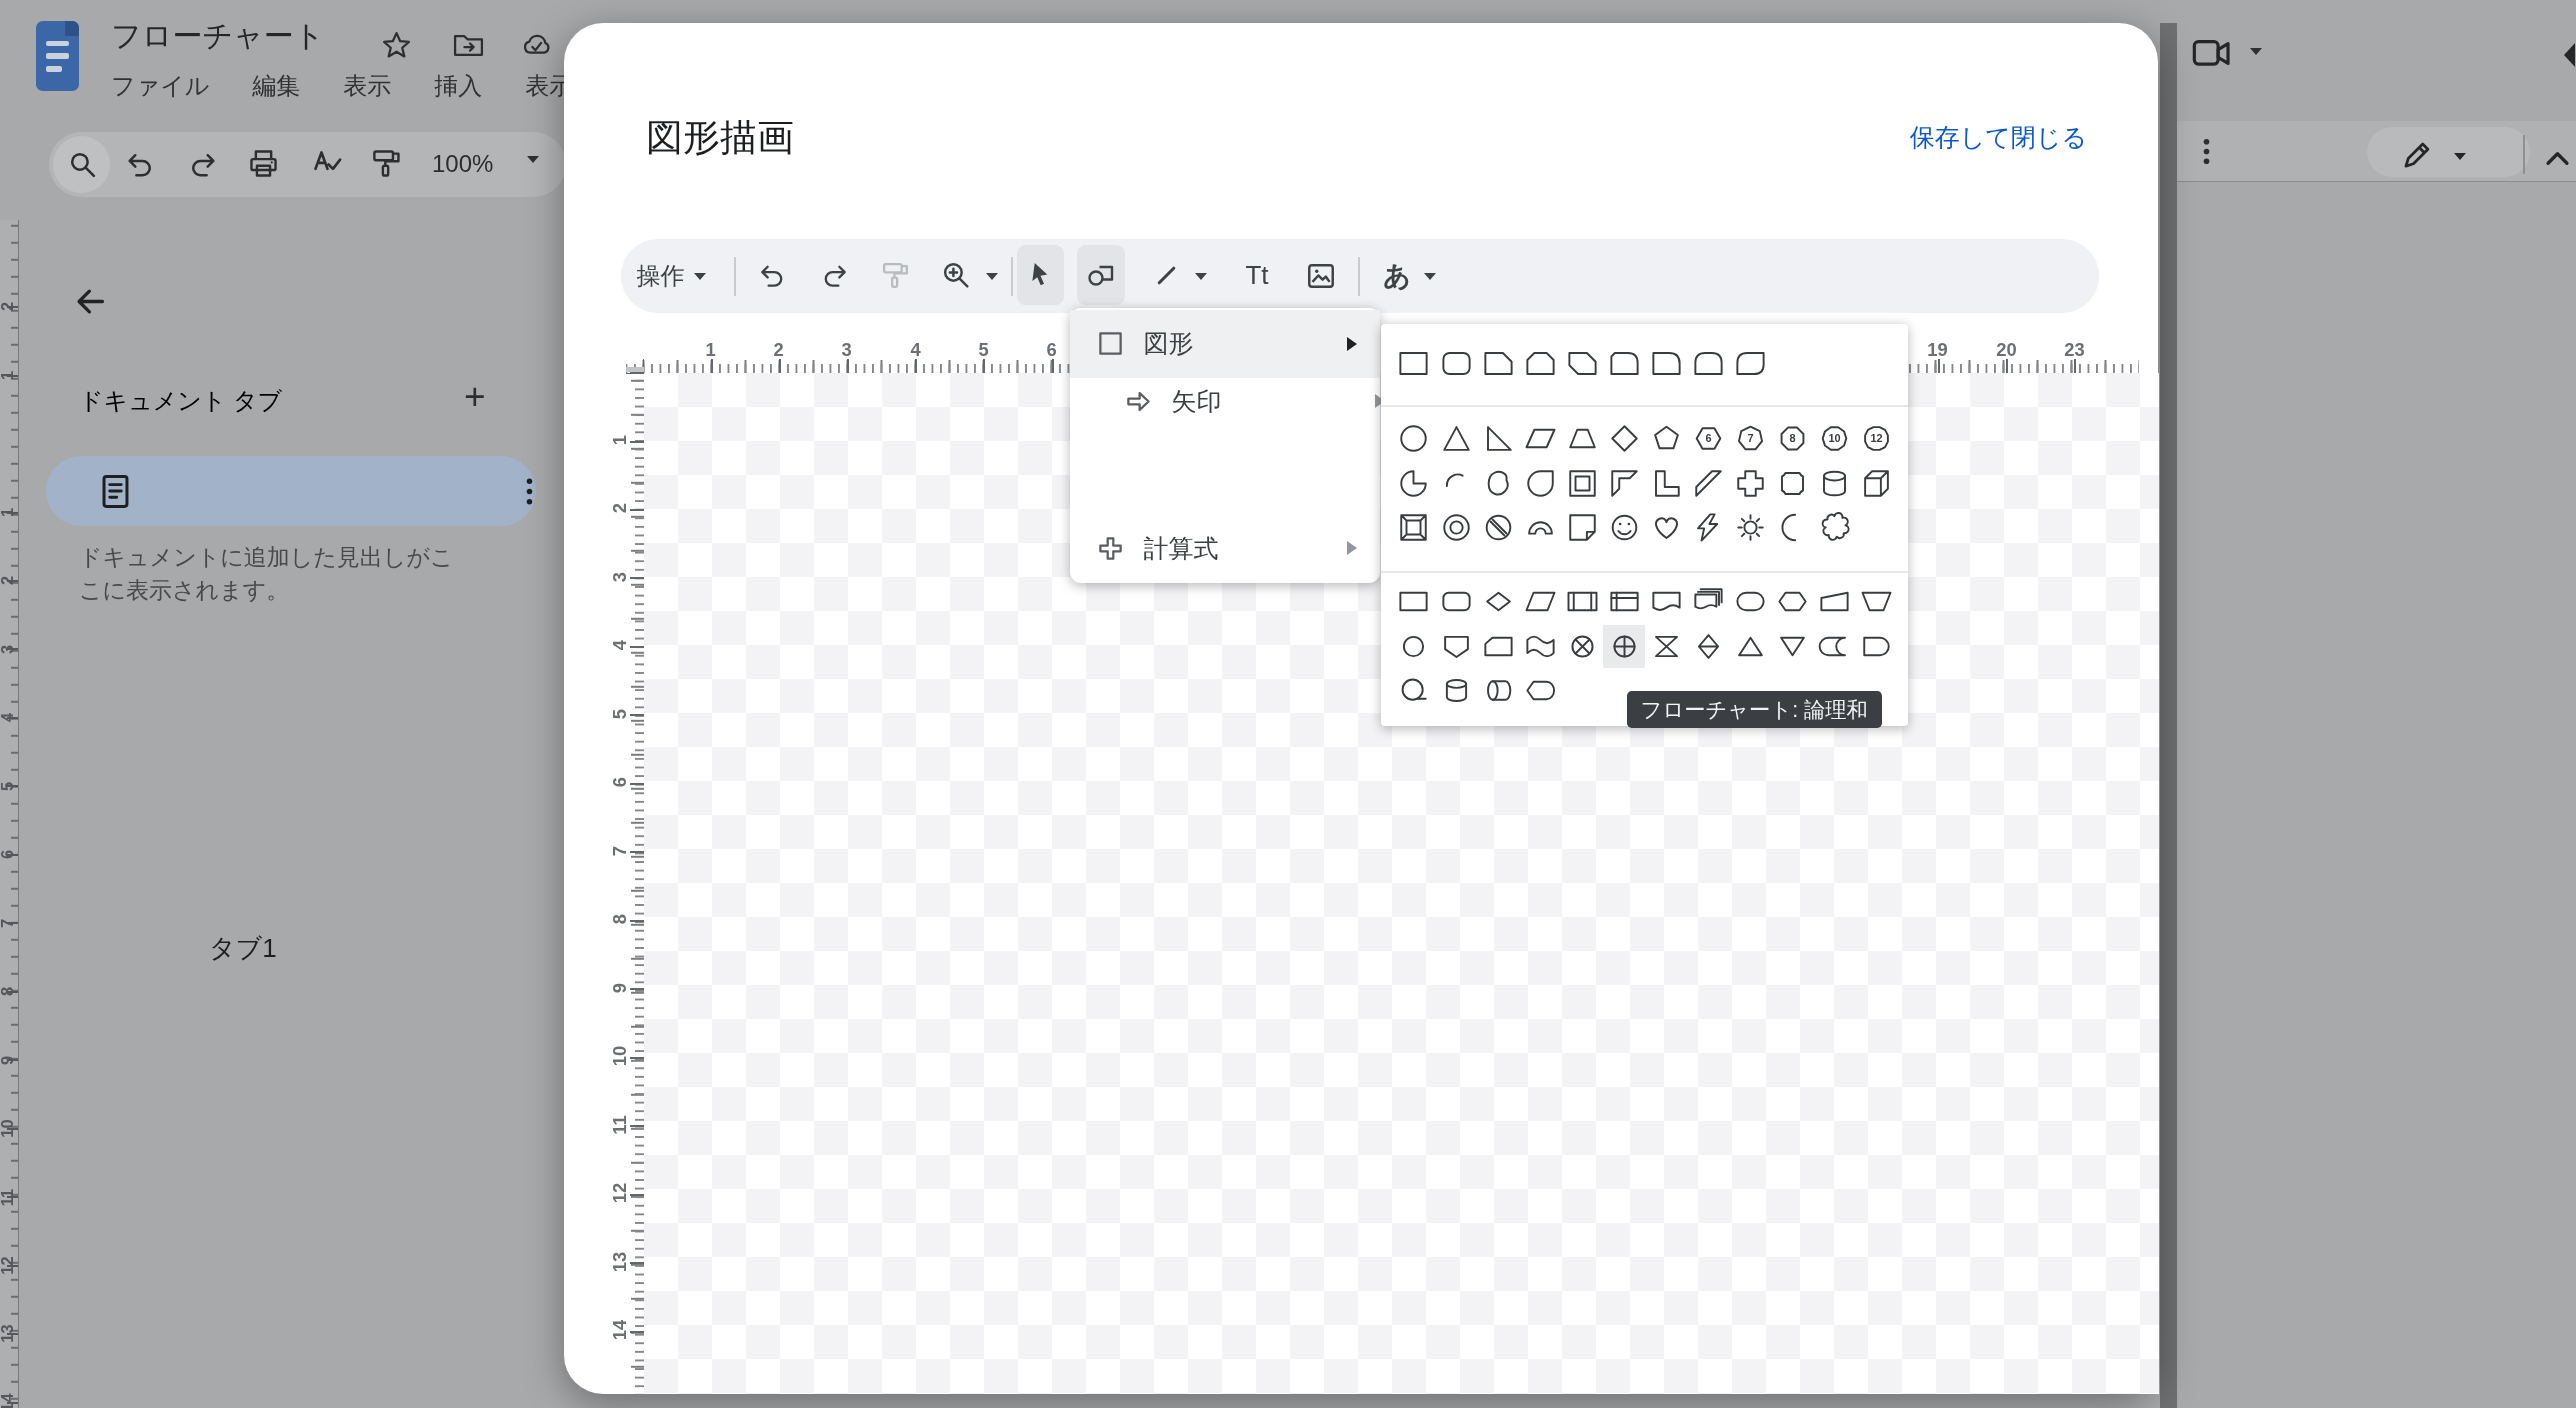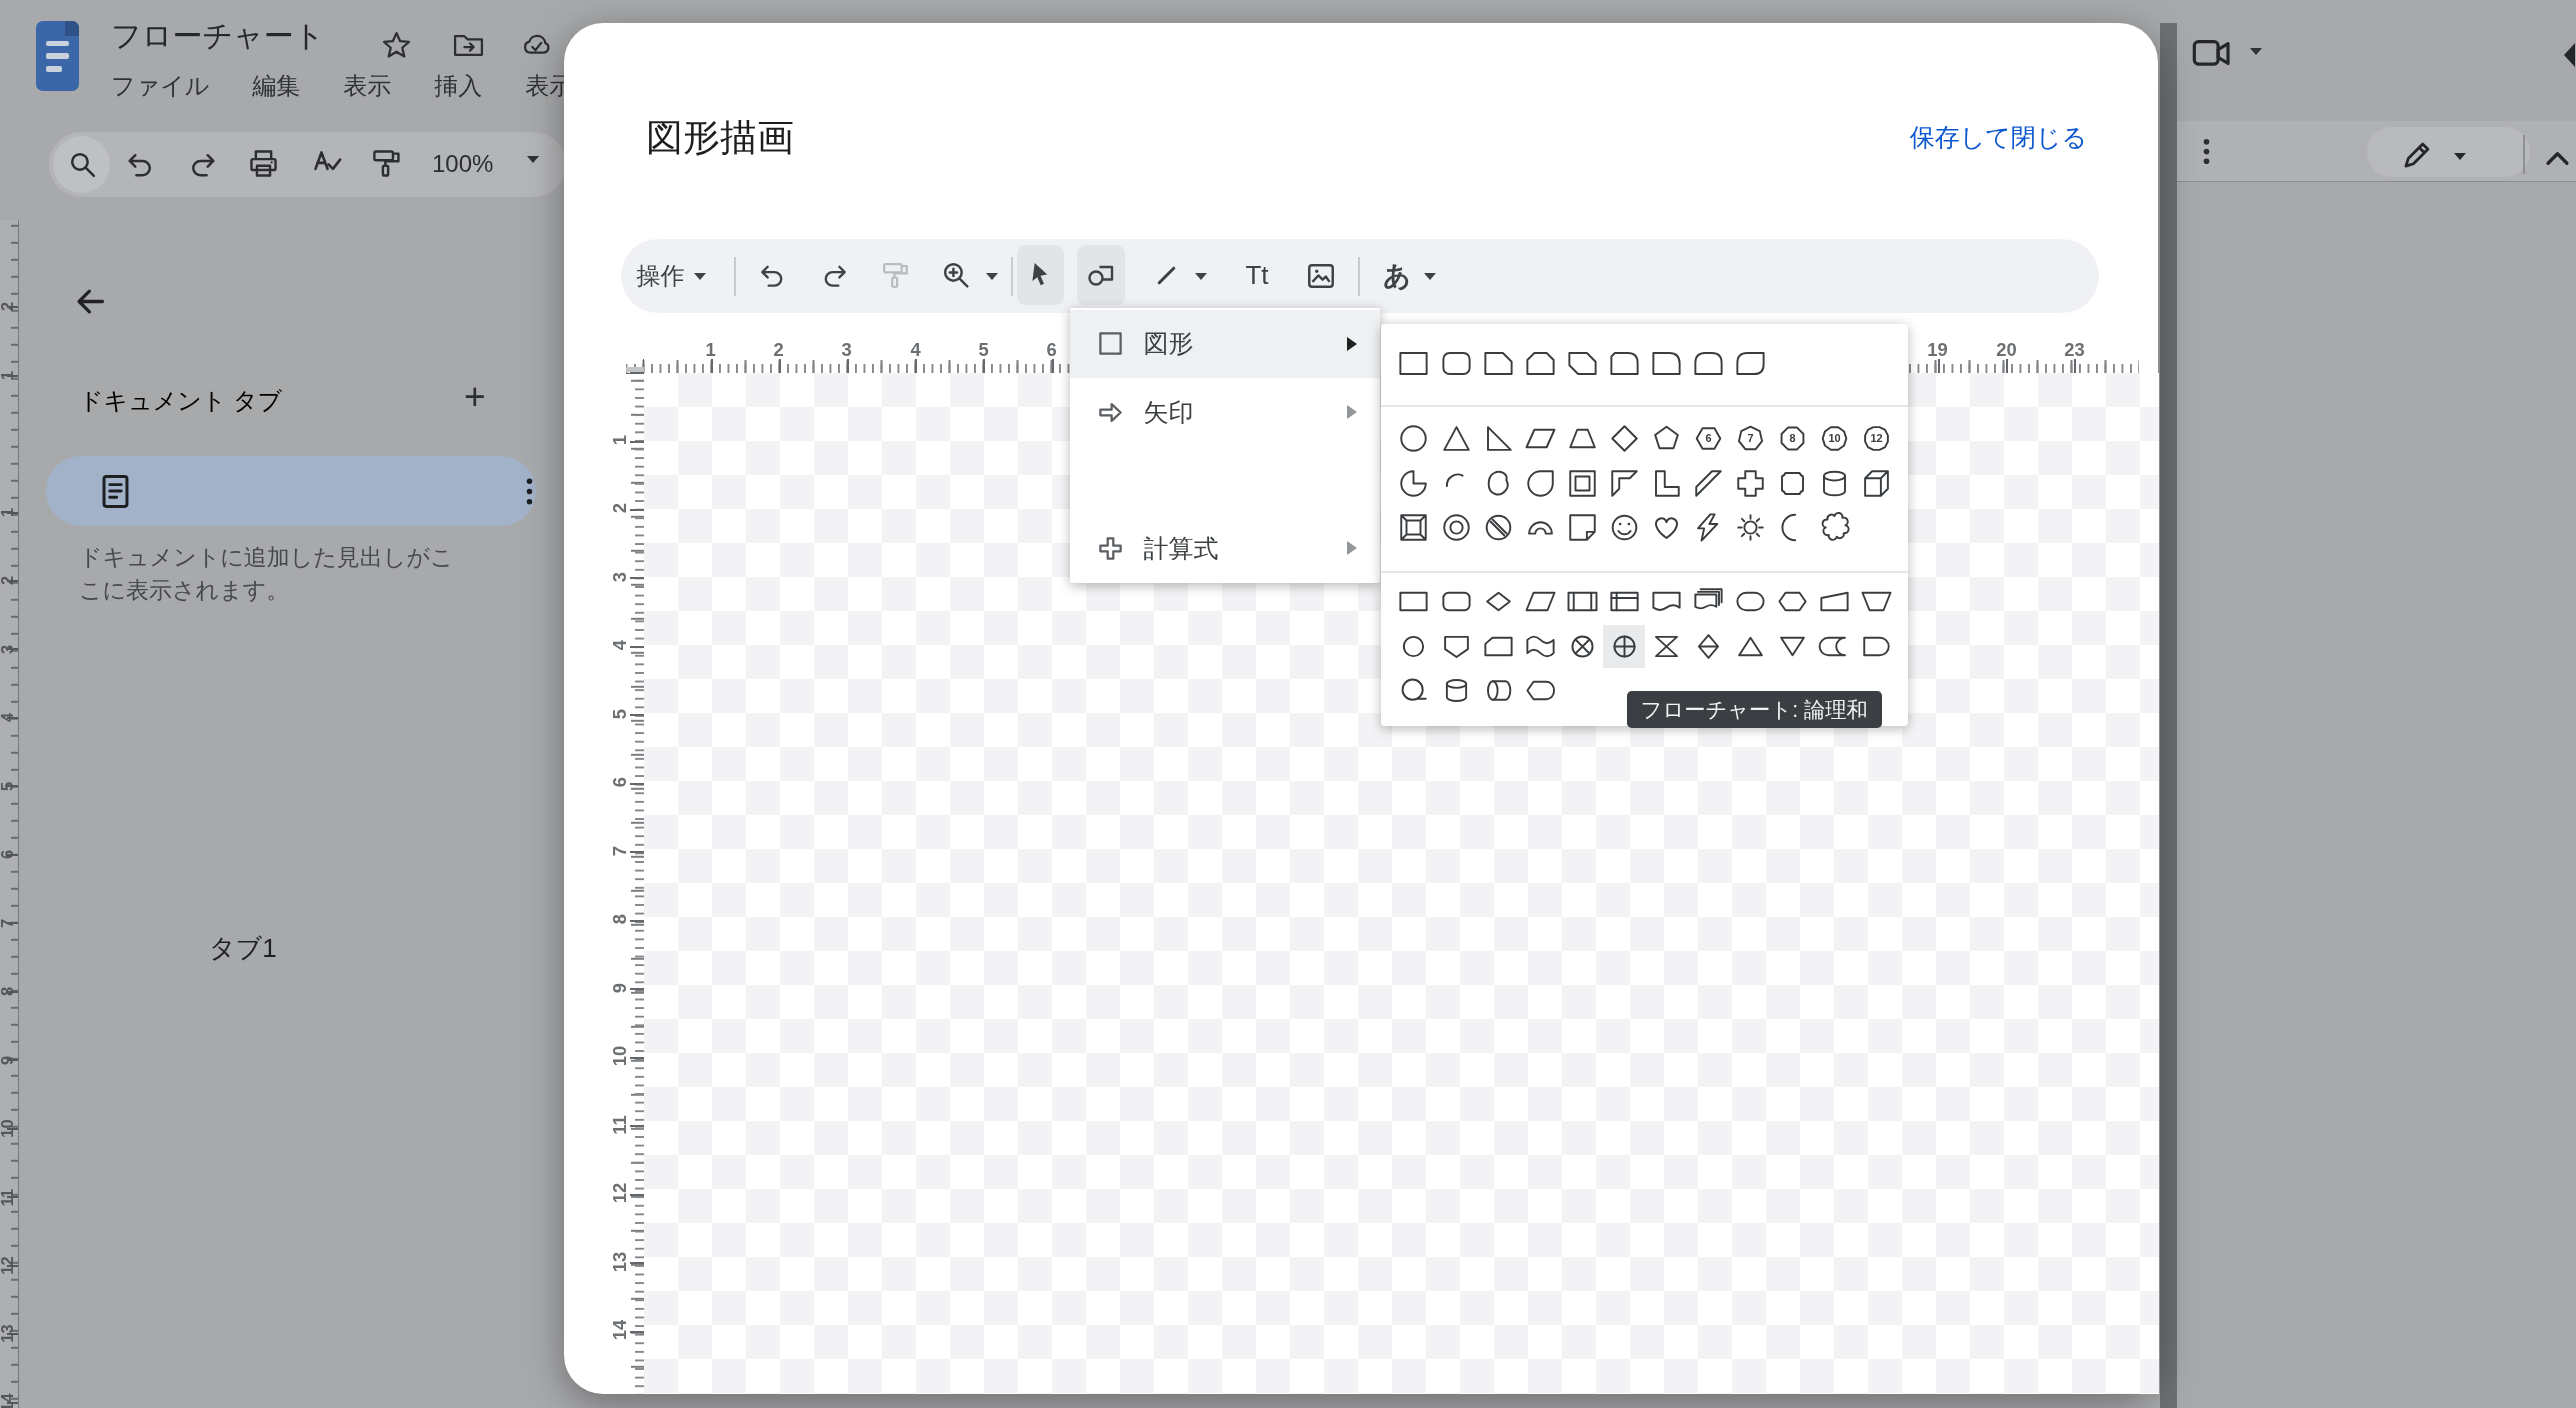--- a/index.html
+++ b/index.html
@@ -77,21 +77,21 @@
     background-size:8.7px 8.6px,12.6px 34px;background-repeat:repeat-y;background-position:right 0 top 6.8px,right 0 top 6.8px;}
   .v-num{position:absolute;width:29px;text-align:center;font-size:18.4px;font-weight:bold;color:#6d7073;transform:rotate(-90deg);left:-1.9px;}
   .v-major{position:absolute;right:0;width:14.5px;height:1.9px;background:#63666a;}
 
   .canvas{left:80px;top:350px;width:1515px;height:1021px;background-color:#ffffff;
     background-image:linear-gradient(45deg,#f3f3f5 25%,transparent 25%,transparent 75%,#f3f3f5 75%),
                      linear-gradient(45deg,#f3f3f5 25%,transparent 25%,transparent 75%,#f3f3f5 75%);
     background-size:68px 68px;background-position:0 0,34px 34px;}
 
   
-  .shape-menu{left:1070px;top:308px;width:310px;height:275px;background:#fff;border-radius:2px;
+  .shape-menu{left:1070px;top:308px;width:310px;height:275px;background:#fff;border-radius:11px;
     box-shadow:0 2.9px 11.6px rgba(0,0,0,.28);z-index:20;}
   .menu-row{position:absolute;left:0;width:100%;height:68px;display:flex;align-items:center;cursor:pointer;}
   .menu-row.hl{background:#eef0f1;}
   .menu-row .mi{margin-left:27px;width:27px;height:27px;}
   .menu-row .ml{margin-left:19.4px;font-size:25px;color:#3c4043;}
   .caret-right{position:absolute;right:23px;width:0;height:0;border-top:7.8px solid transparent;border-bottom:7.8px solid transparent;border-left:10.7px solid #94979a;}
   .caret-right.dark{border-left-color:#1f2123;}
 
   
   .palette{left:1381px;top:324px;width:527px;height:402px;background:#fff;border-radius:3.9px;
@@ -437,21 +437,21 @@
   <div class="abs shape-menu" id="shapeMenu">
       <div class="menu-row hl" style="top: 1.9px;">
         <span class="mi">
           <svg width="27" height="27" viewBox="0 0 24 24" fill="none" stroke="#5a5d61" stroke-width="2" stroke-linejoin="round">
             <rect x="3" y="3" width="18" height="18"></rect>
           </svg>
         </span>
         <span class="ml">図形</span>
         <span class="caret-right dark"></span>
       </div>
-      <div class="menu-row" style="top: 70px;">
+      <div class="menu-row" style="top: 59px; padding-left: 28px;">
         <span class="mi">
           <svg width="27" height="27" viewBox="0 0 24 24" fill="none" stroke="#5a5d61" stroke-width="2" stroke-linejoin="round">
             <path d="M3,9.5 H13 V4.5 L21,12 L13,19.5 V14.5 H3 Z"></path>
           </svg>
         </span>
         <span class="ml">矢印</span>
         <span class="caret-right"></span>
       </div>
       <div class="menu-row" style="top: 206px;">
         <span class="mi">

